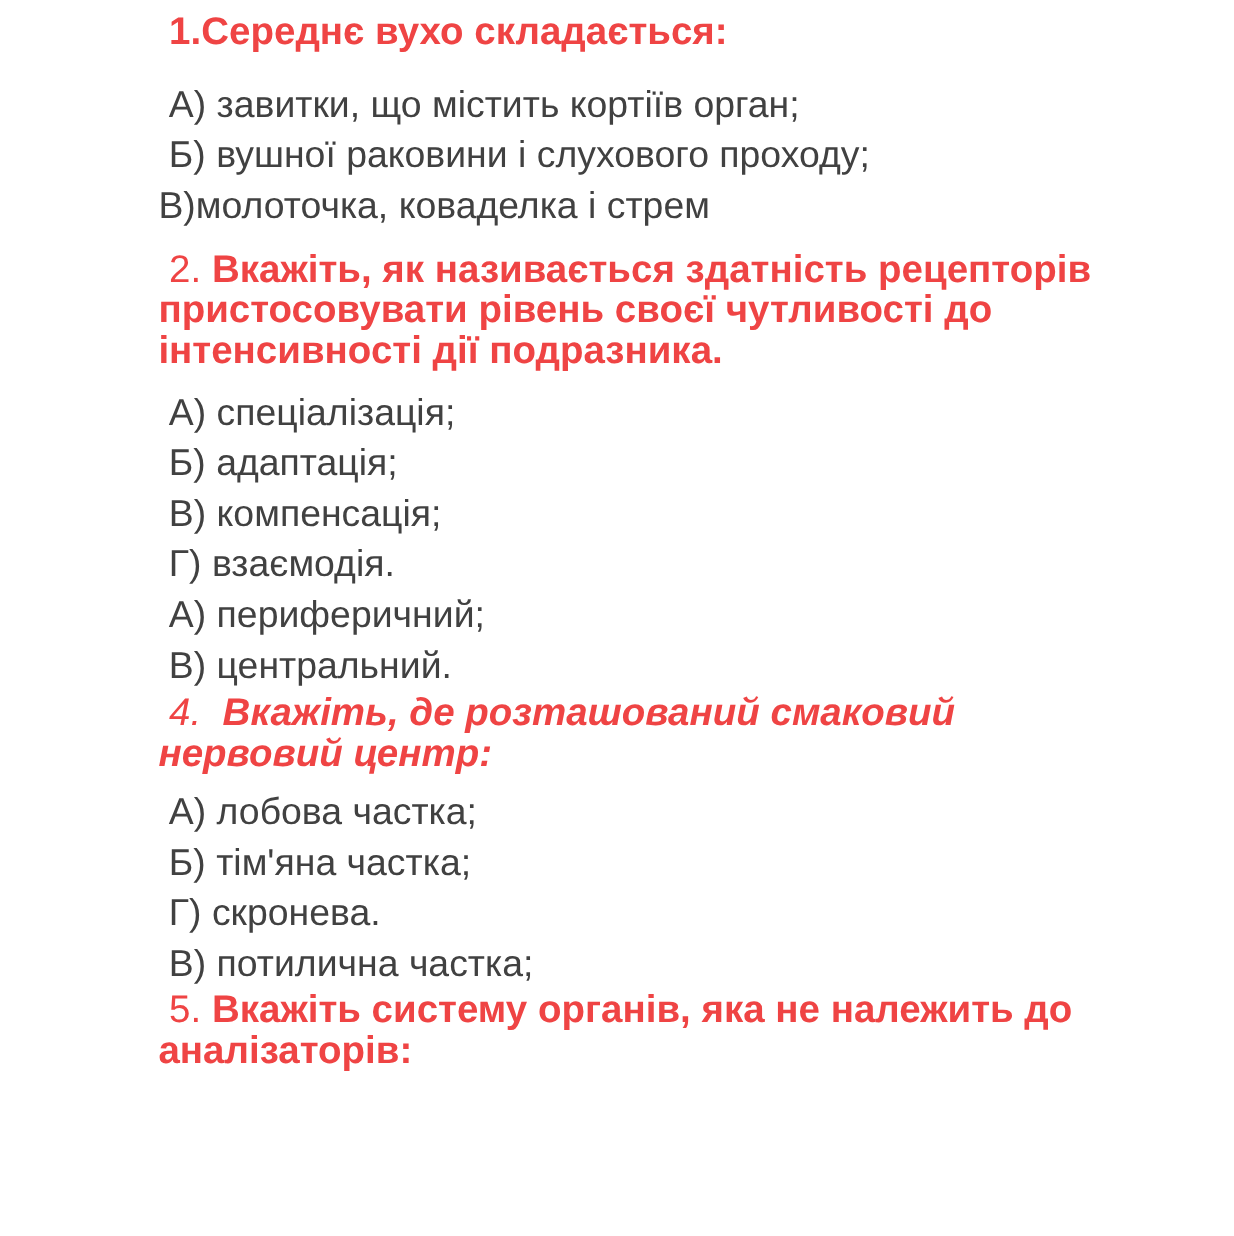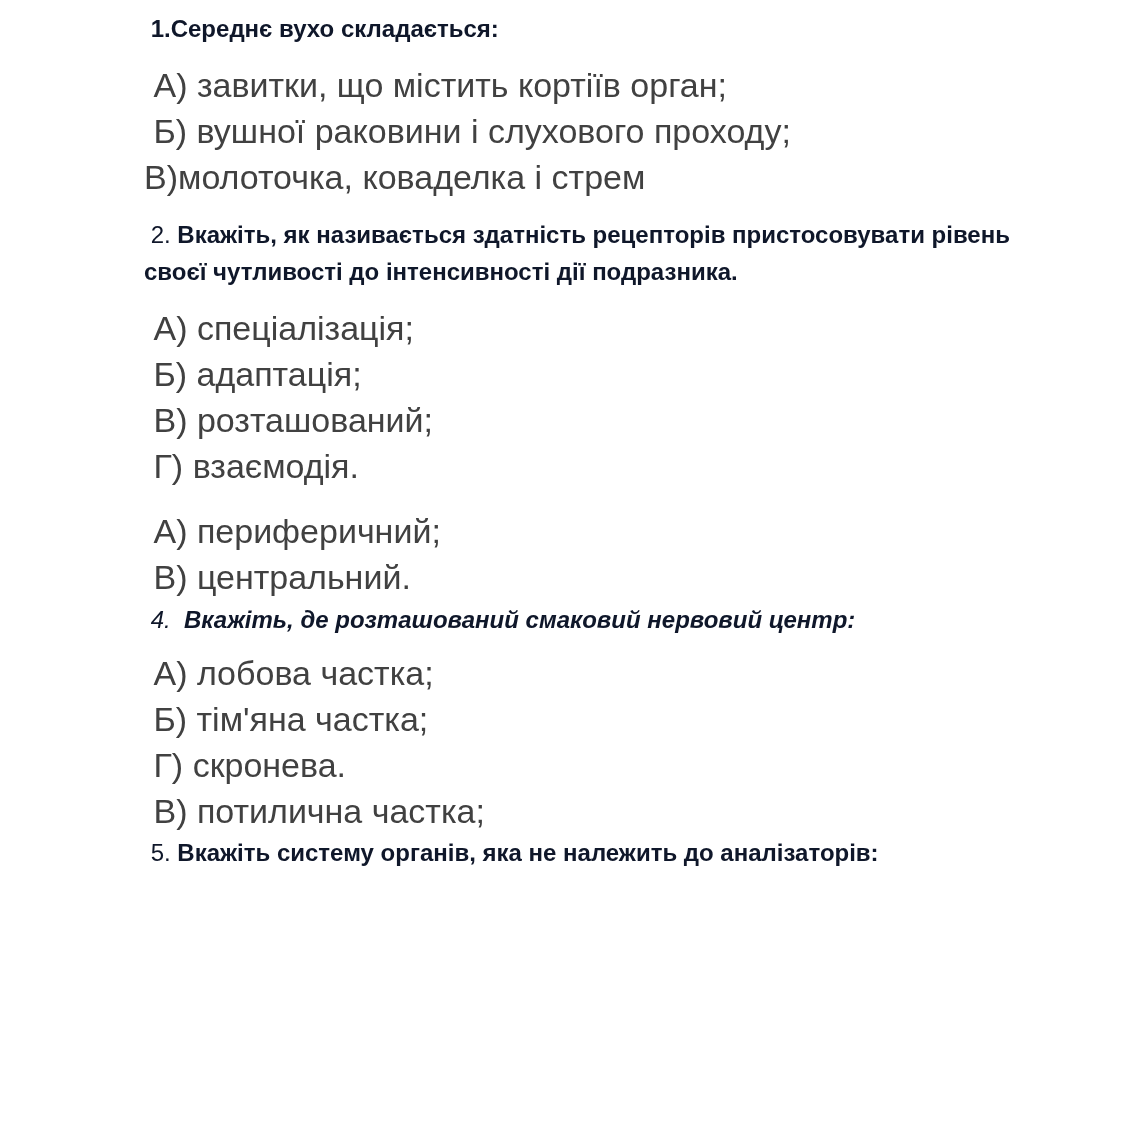--- a/index.html
+++ b/index.html
@@ -13,46 +13,46 @@
     overflow: hidden;
     font-family: "Liberation Sans", sans-serif;
     color: #3c3c3c;
   }
   .doc {
     padding: 10px 0 0 144px;
     width: 900px;
   }
   .q-title {
     margin: 0;
-    font-size: 24px;
+    font-size: 35px;
     line-height: 37px;
     font-weight: bold;
-    color: #0f172a;
+    color: #ef4444;
     white-space: pre-wrap;
   }
   .q-num {
     font-weight: normal;
   }
   .q1 .q-num {
     font-weight: bold;
   }
   .option {
     margin: 0;
     font-size: 34px;
     line-height: 46px;
     font-weight: normal;
     color: #414141;
     white-space: pre-wrap;
   }
   .q1 .q-title { margin-top: 0; }
-  .q1 .options { margin-top: 15px; }
+  .q1 .options { margin-top: 25px; }
   .q2 .q-title { margin-top: 16px; }
   .q2 .options { margin-top: 15px; }
   .q3 .q-title { margin-top: 45px; }
-  .q3 .options { margin-top: 19px; }
+  .q3 .options { }
   .q4 .q-title { margin-top: 1px; font-style: italic; }
   .q4 .options { margin-top: 12px; }
   .q5 .q-title { margin-top: 0; }
 </style>
 </head>
 <body>
 
 <div class="doc">
 
   <section class="question q1">
@@ -62,21 +62,21 @@
       <p class="option"> Б) вушної раковини і слухового проходу;</p>
       <p class="option">В)молоточка, коваделка і стрем</p>
     </div>
   </section>
 
   <section class="question q2">
     <p class="q-title"><span class="q-num"> 2. </span><span class="q-text">Вкажіть, як називається здатність рецепторів пристосовувати рівень своєї чутливості до інтенсивності дії подразника.</span></p>
     <div class="options">
       <p class="option"> А) спеціалізація;</p>
       <p class="option"> Б) адаптація;</p>
-      <p class="option"> В) розташований;</p>
+      <p class="option"> В) компенсація;</p>
       <p class="option"> Г) взаємодія.</p>
     </div>
   </section>
 
   <section class="question q3">
     <div class="options">
       <p class="option"> А) периферичний;</p>
       <p class="option"> В) центральний.</p>
     </div>
   </section>

